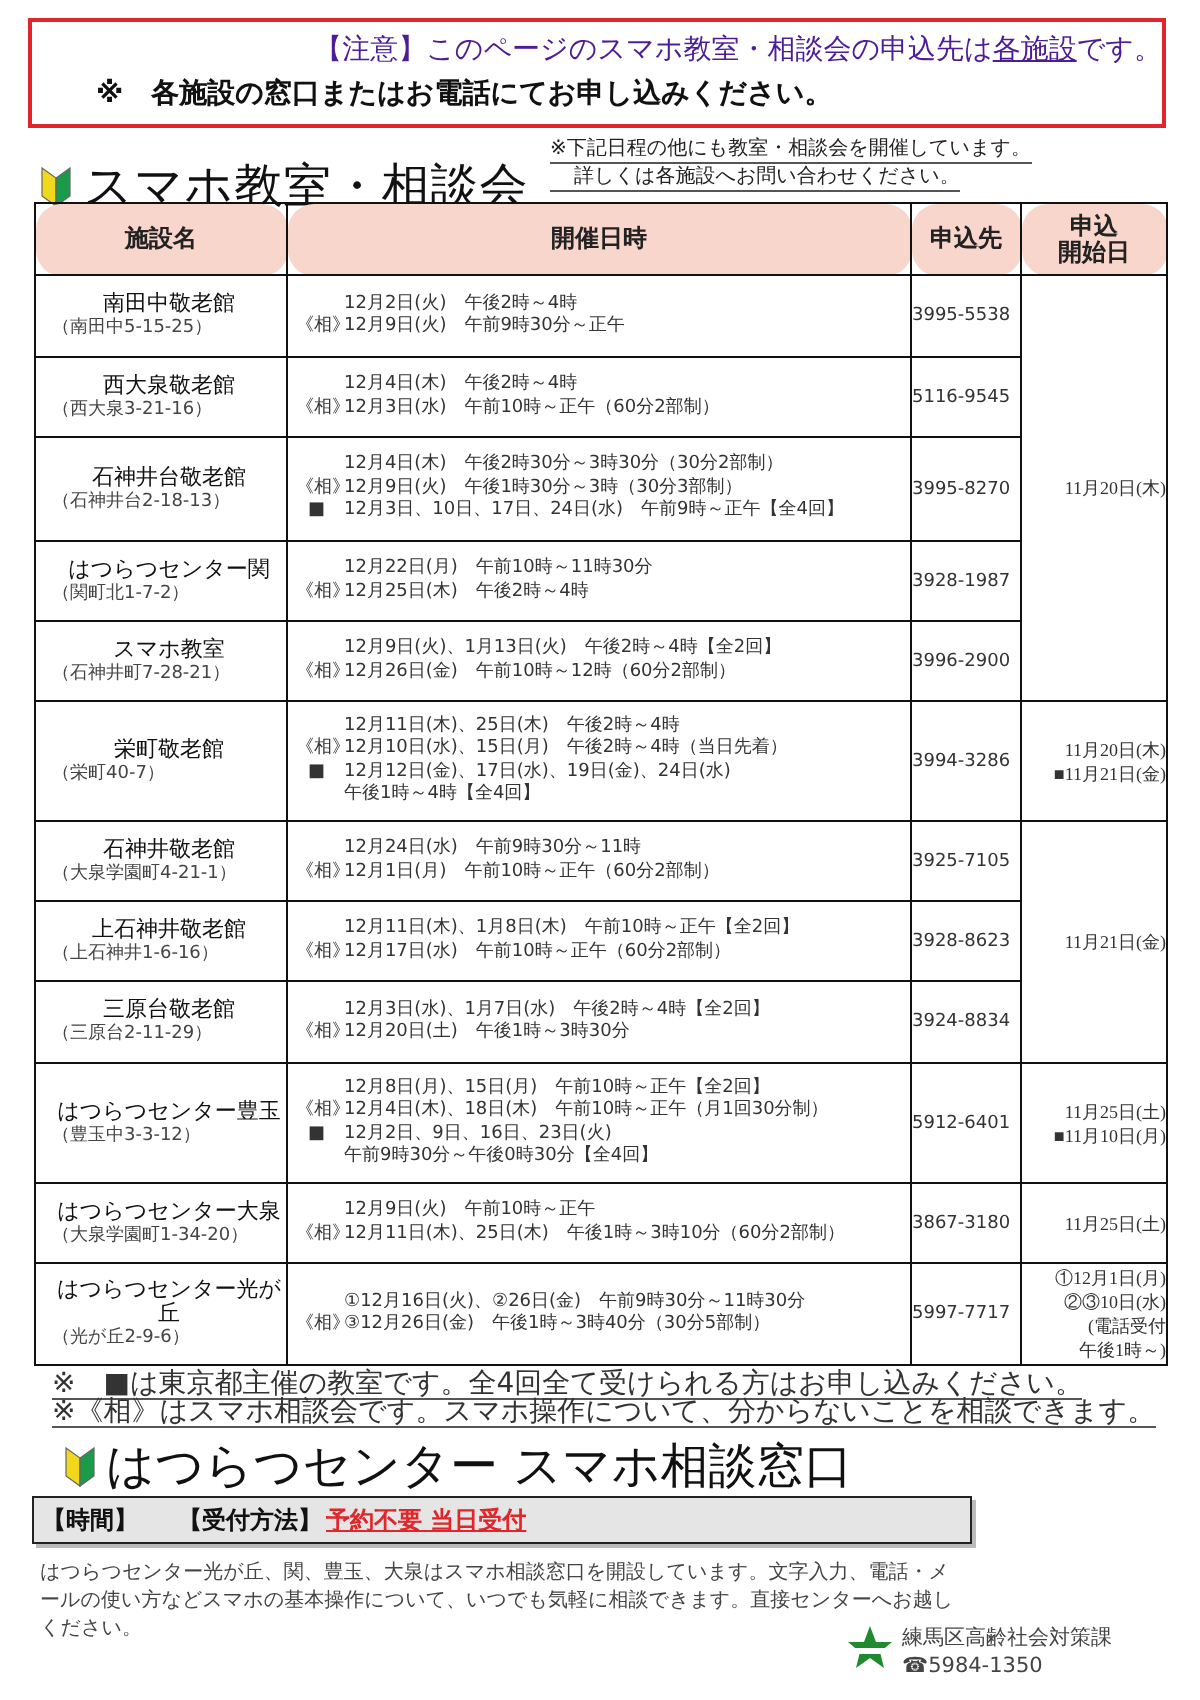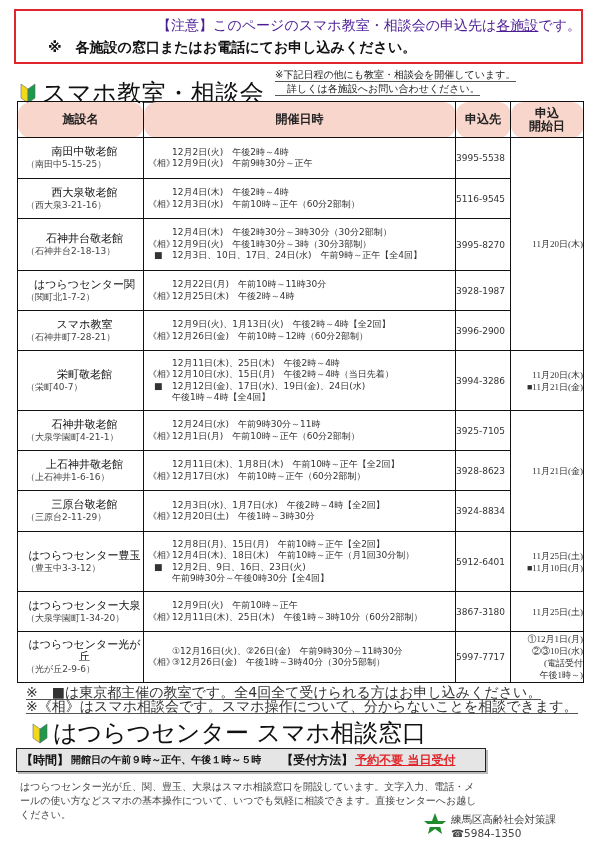--- a/index.html
+++ b/index.html
@@ -360,21 +360,20 @@
 <div class="sec2-title">
   <svg class="beginner" viewBox="0 0 16 22">
     <path d="M1 2 L8 7 L8 21 L1 16 Z" fill="#f2d81c" stroke="#666" stroke-width="0.6"></path>
     <path d="M15 2 L8 7 L8 21 L15 16 Z" fill="#1c9a4b" stroke="#666" stroke-width="0.6"></path>
   </svg>
   <span class="t">はつらつセンター スマホ相談窓口</span>
 </div>
 
 <div class="info-box">
   <span class="k">【時間】</span>
-  <span class="v">開館日の午前９時～正午、午後１時～５時</span>
   <span class="k2">【受付方法】</span>
   <span class="v2">予約不要 当日受付</span>
 </div>
 
 <div class="desc">はつらつセンター光が丘、関、豊玉、大泉はスマホ相談窓口を開設しています。文字入力、電話・メールの使い方などスマホの基本操作について、いつでも気軽に相談できます。直接センターへお越しください。</div>
 
 <div class="dept">
   <svg width="22" height="26" viewBox="0 0 22 26">
     <polygon points="11,1 14,9 22,9 16,14 18,22 11,17 4,22 6,14 0,9 8,9" fill="#1f8a2e"></polygon>
     <rect x="2" y="12" width="18" height="3" fill="#ffffff"></rect>

